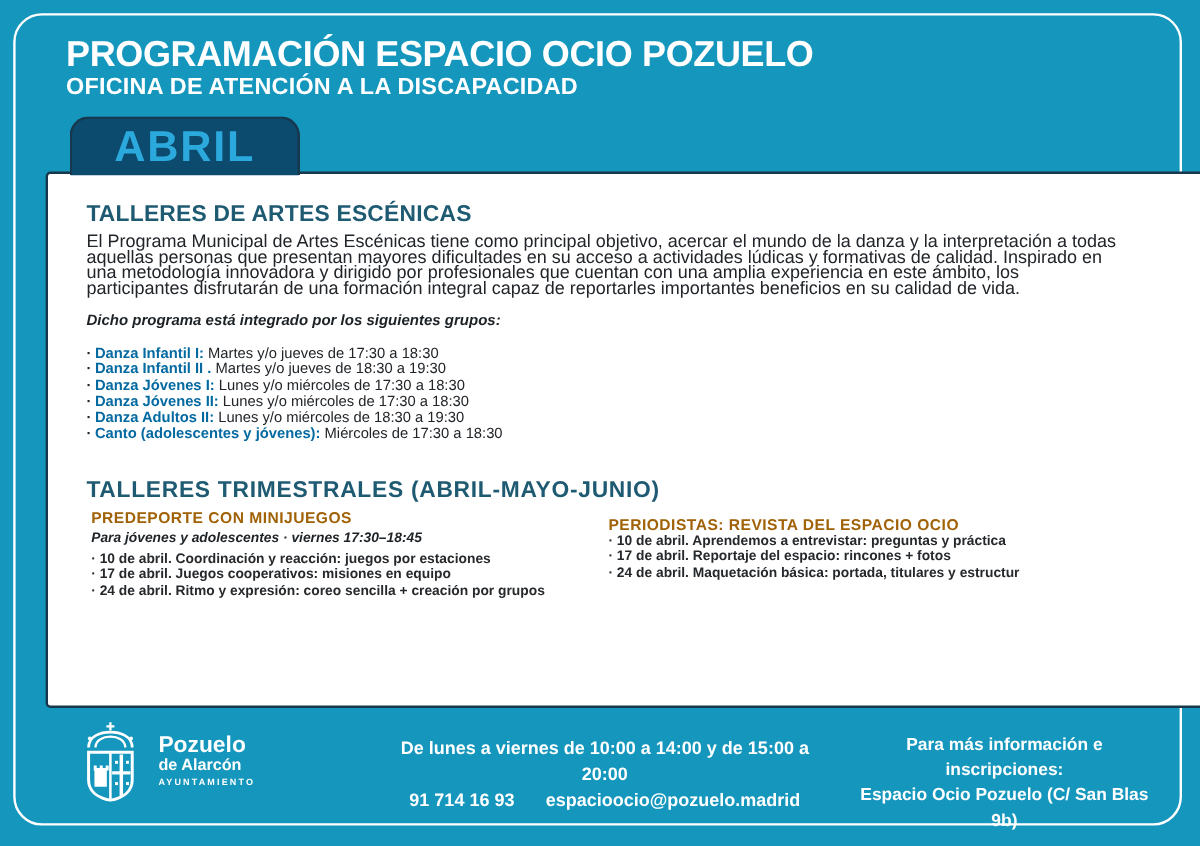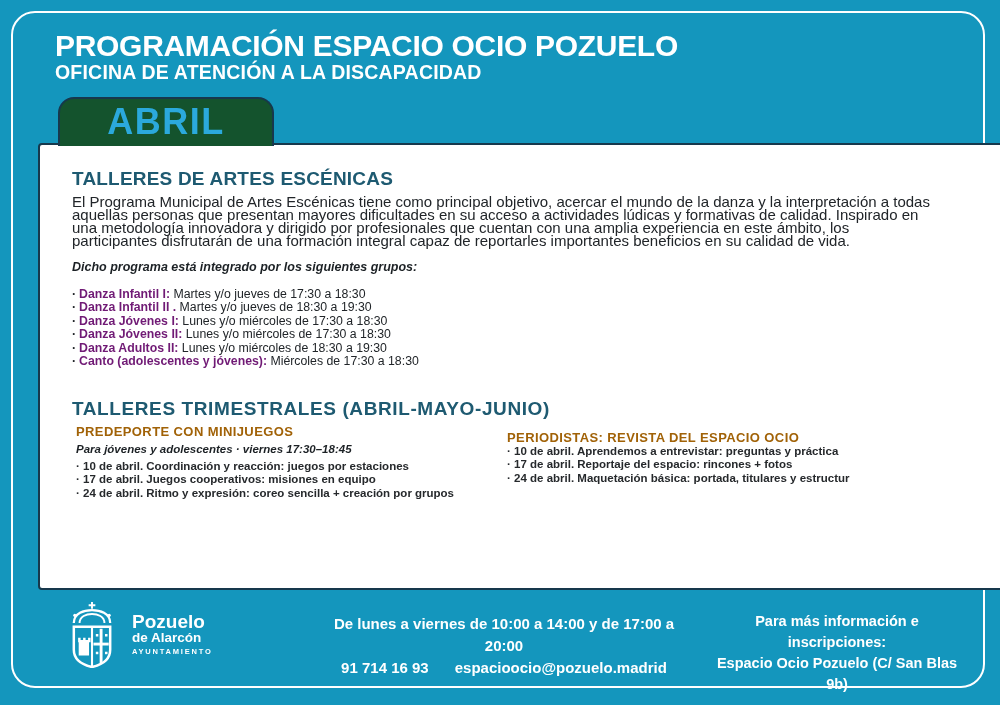--- a/index.html
+++ b/index.html
@@ -19,22 +19,22 @@
   }
   .hdr-subtitle {
     position:absolute; left:55px; top:61px; color:#ffffff;
     font-size:19.5px; font-weight:bold; letter-spacing:0.2px; white-space:nowrap;
   }
   .card {
     position:absolute; left:38px; top:143px; width:966px; height:447px;
     background:#ffffff; border:2.5px solid #17384C; border-radius:4px;
   }
   .tab {
-    position:absolute; left:58px; top:97px; width:216px; height:49px;
-    background:#14532d; border:2.5px solid #17384C; border-bottom:none;
+    position:absolute; left:58px; top:97px; width:192px; height:49px;
+    background:#0c4a6e; border:2.5px solid #17384C; border-bottom:none;
     border-radius:16px 16px 0 0;
     display:flex; align-items:center; justify-content:center;
   }
   .tab span {
     font-size:36px; font-weight:bold; color:#2BA9DC; letter-spacing:1.5px;
     margin-top:-2px;
   }
   .sec1-heading {
     position:absolute; left:32px; top:23px;
     font-size:19px; font-weight:bold; color:#1E5A71; letter-spacing:0.2px;
@@ -45,21 +45,21 @@
   }
   .groups-intro {
     position:absolute; left:32px; top:115px;
     font-size:12.5px; font-weight:bold; font-style:italic; color:#1c2125;
   }
   .groups {
     position:absolute; left:32px; top:143px; list-style:none;
     font-size:12.3px; line-height:13.4px; color:#212529;
   }
   .groups .dot { font-weight:bold; margin-right:3px; }
-  .groups b { font-weight:bold; color:#701a75; }
+  .groups b { font-weight:bold; color:#0369a1; }
   .sec2-heading {
     position:absolute; left:32px; top:253px;
     font-size:19px; font-weight:bold; color:#1E5A71; letter-spacing:0.6px;
   }
   .col { position:absolute; top:279px; }
   .col-left  { left:36px;  width:400px; }
   .col-right { left:467px; width:400px; margin-top:6px; }
   .col-title {
     font-size:13px; font-weight:bold; color:#a16207; letter-spacing:0.4px;
   }
@@ -150,21 +150,21 @@
       <rect x="43.6" y="53" width="2.6" height="2.6" fill="#ffffff" stroke="none"></rect>
     </svg>
     <div class="logo-text">
       <div class="l1">Pozuelo</div>
       <div class="l2">de Alarcón</div>
       <div class="l3">AYUNTAMIENTO</div>
     </div>
   </div>
 
   <div class="footer-center">
-    <div>De lunes a viernes de 10:00 a 14:00 y de 17:00 a 20:00</div>
+    <div>De lunes a viernes de 10:00 a 14:00 y de 15:00 a 20:00</div>
     <div>
       <span>91 714 16 93</span><span class="gap"></span><span>espacioocio@pozuelo.madrid</span>
     </div>
   </div>
 
   <div class="footer-right">
     <div>Para más información e inscripciones:</div>
     <div>Espacio Ocio Pozuelo (C/ San Blas 9b)</div>
   </div>
 </div>

